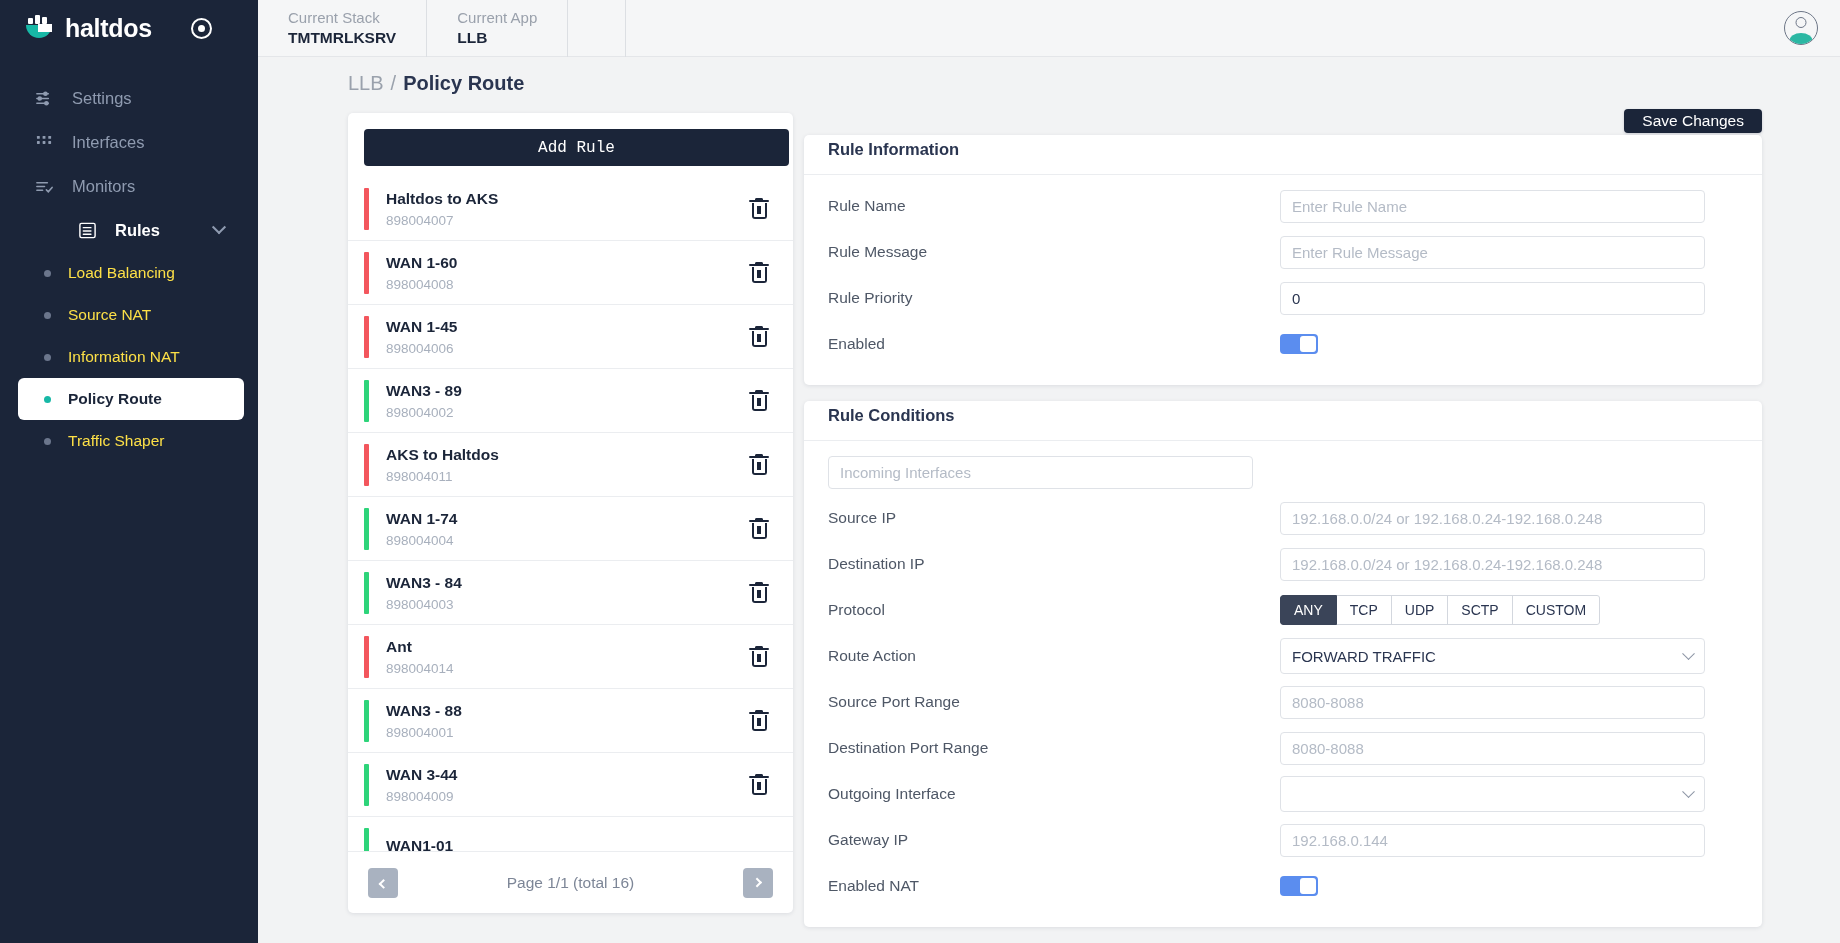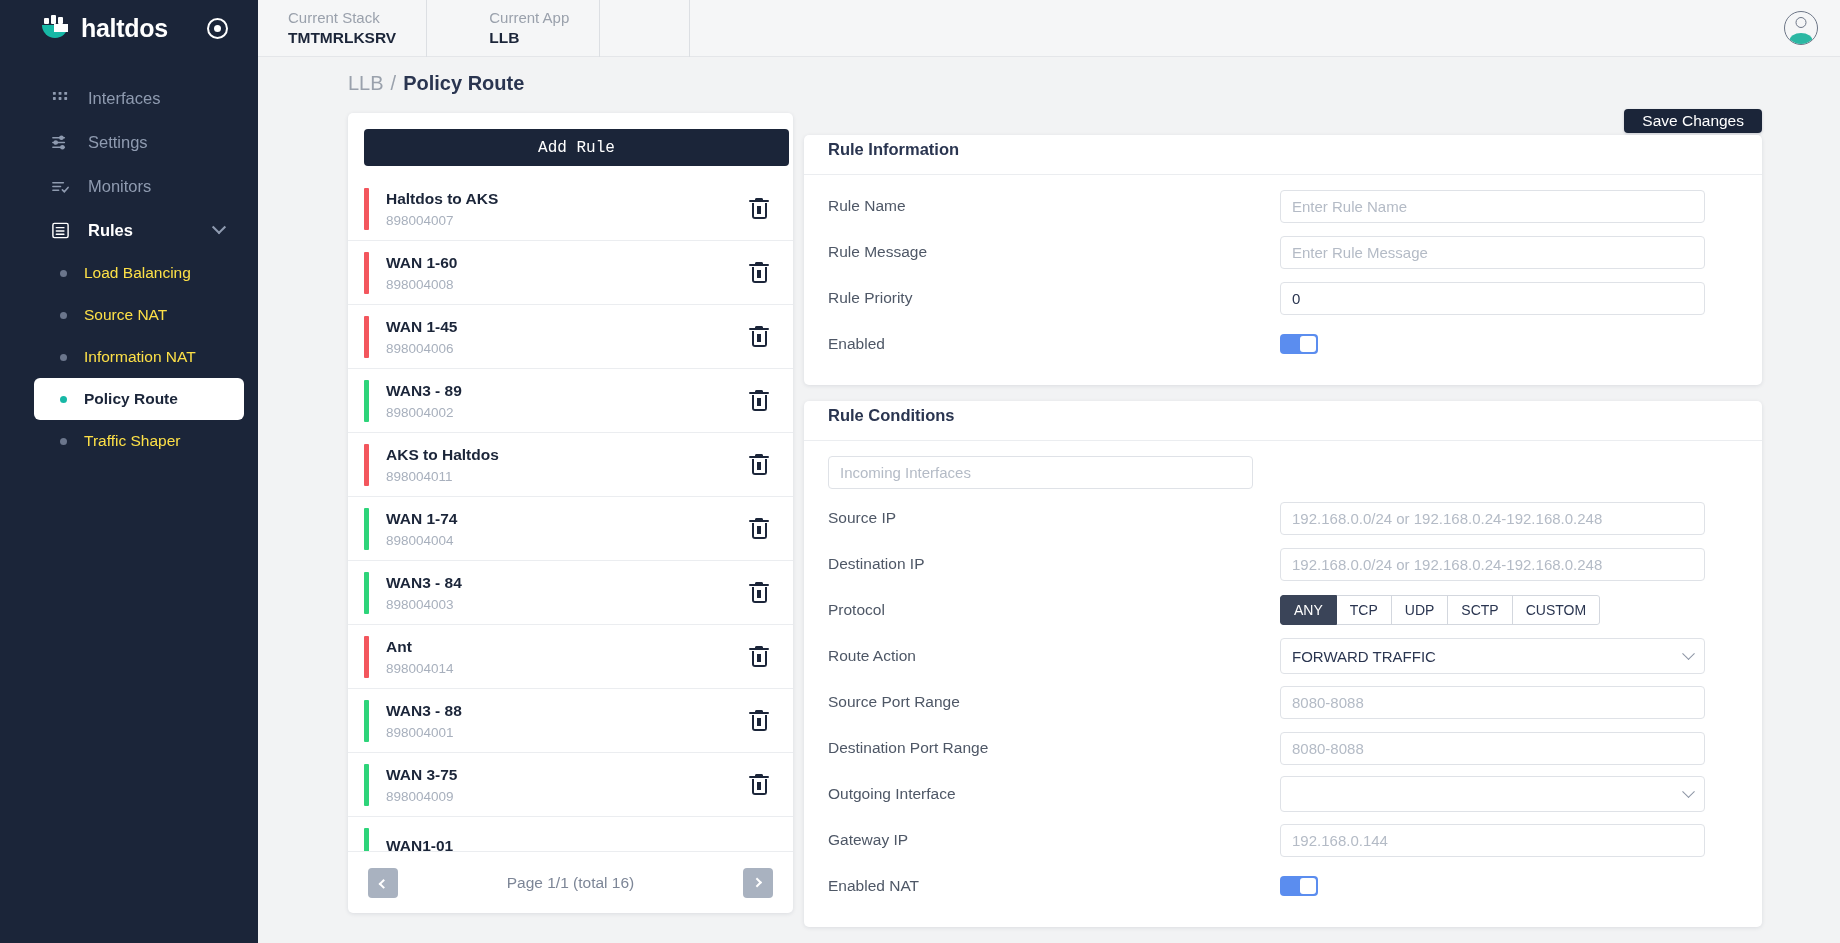--- a/index.html
+++ b/index.html
@@ -10,21 +10,20 @@
     overflow: hidden;
   }
   .app { display: flex; width: 1840px; height: 943px; }
 
   
   .sidebar {
     width: 258px; height: 943px;
     background: #1b2539;
     flex: 0 0 258px;
     position: relative;
-    padding-left: 16px;
   }
   .brand {
     height: 57px;
     display: flex; align-items: center;
     padding-left: 24px;
     gap: 11px;
   }
   .logo-mark { width: 30px; height: 30px; position: relative; flex: 0 0 30px; }
   .logo-bowl {
     position: absolute; left: 2px; top: 11px;
@@ -49,21 +48,21 @@
   }
   .brand-target i { width: 7px; height: 7px; border-radius: 50%; background: #fff; display:block; }
 
   .nav { padding-top: 19px; }
   .nav-item {
     display: flex; align-items: center;
     height: 44px; padding-left: 34px; gap: 18px;
     color: #8f9bb0; font-size: 16.5px; cursor: pointer;
   }
   .nav-item .ico { width: 20px; height: 20px; flex: 0 0 20px; display:flex; align-items:center; justify-content:center; }
-  .nav-item.active-parent { color: #ffffff; font-weight: 700; }
+  .nav-item.active-parent { color: #ffffff; font-weight: 700; margin-left: 43px; }
   .nav-item .chev {
     margin-left: auto; margin-right: 34px;
     width: 10px; height: 10px;
     border-right: 2px solid #8f9bb0; border-bottom: 2px solid #8f9bb0;
     transform: rotate(45deg) translate(-2px,-2px);
   }
   .sub-item {
     display: flex; align-items: center;
     height: 42px; margin: 0 14px 0 18px;
     padding-left: 26px; gap: 17px;
@@ -75,21 +74,21 @@
     background: #ffffff; color: #1b2539; font-weight: 700;
   }
   .sub-item.selected .dot { background: #17b8a6; }
 
   
   .main { flex: 1; height: 943px; display: flex; flex-direction: column; min-width: 0; }
 
   .topbar {
     height: 57px; background: #f5f6f7;
     border-bottom: 1px solid #e4e6e9;
-    display: flex; align-items: center; gap: 32px;
+    display: flex; align-items: center;
   }
   .ctx {
     padding: 0 30px; height: 57px;
     display: flex; flex-direction: column; justify-content: center; gap: 2px;
     border-right: 1px solid #dcdfe3;
   }
   .ctx-label { font-size: 15px; color: #9aa1ac; line-height: 1.15; }
   .ctx-value { font-size: 15.5px; color: #1b2539; font-weight: 700; line-height: 1.15; }
   .ctx.spacer { width: 58px; padding: 0; }
   .topbar-right { margin-left: auto; padding-right: 22px; }
@@ -237,47 +236,47 @@
       </span>
       <span class="brand-name">haltdos</span>
       <span class="brand-target">
           <i></i>
         </span>
     </div>
 
     <nav class="nav">
       <div class="nav-item">
         <span class="ico">
+          <svg width="19" height="19" viewBox="0 0 20 20" fill="none" stroke="#8f9bb0" stroke-width="1.7" stroke-linecap="round">
+            <path d="M2 5h12M2 10h12M2 15h12"></path>
+              <circle cx="11" cy="5" r="1.6" fill="#8f9bb0"></circle>
+              <circle cx="5" cy="10" r="1.6" fill="#8f9bb0"></circle>
+              <circle cx="12" cy="15" r="1.6" fill="#8f9bb0"></circle>
+          </svg>
+        </span>
+        <span>Settings</span>
+      </div>
+
+      <div class="nav-item">
+        <span class="ico">
           <svg width="17" height="17" viewBox="0 0 18 18" fill="#8f9bb0">
             <rect x="1" y="2" width="3" height="3" rx=".6"></rect>
               <rect x="7" y="2" width="3" height="3" rx=".6"></rect>
               <rect x="13" y="2" width="3" height="3" rx=".6"></rect>
             <rect x="1" y="7.5" width="3" height="3" rx=".6"></rect>
               <rect x="7" y="7.5" width="3" height="3" rx=".6"></rect>
               <rect x="13" y="7.5" width="3" height="3" rx=".6"></rect>
           </svg>
         </span>
         <span>Interfaces</span>
       </div>
 
       <div class="nav-item">
         <span class="ico">
           <svg width="19" height="19" viewBox="0 0 20 20" fill="none" stroke="#8f9bb0" stroke-width="1.7" stroke-linecap="round">
-            <path d="M2 5h12M2 10h12M2 15h12"></path>
-              <circle cx="11" cy="5" r="1.6" fill="#8f9bb0"></circle>
-              <circle cx="5" cy="10" r="1.6" fill="#8f9bb0"></circle>
-              <circle cx="12" cy="15" r="1.6" fill="#8f9bb0"></circle>
-          </svg>
-        </span>
-        <span>Settings</span>
-      </div>
-
-      <div class="nav-item">
-        <span class="ico">
-          <svg width="19" height="19" viewBox="0 0 20 20" fill="none" stroke="#8f9bb0" stroke-width="1.7" stroke-linecap="round">
             <path d="M2 6h11M2 10h8M2 14h6"></path>
               <path d="M12 13.5l2 2 4-4.5"></path>
           </svg>
         </span>
         <span>Monitors</span>
       </div>
 
       <div class="nav-item active-parent">
         <span class="ico">
           <svg width="19" height="19" viewBox="0 0 20 20" fill="none" stroke="#ffffff" stroke-width="1.5">
@@ -447,21 +446,21 @@
               </span>
               <span class="trash">
                 <span class="handle"></span>
                 <span class="lid"></span>
                 <span class="can"></span>
               </span>
             </div>
             <div class="rule-row">
               <span class="status-bar" style="background:#2ed47a"></span>
               <span class="rule-text">
-                <span class="rule-title">WAN 3-75</span>
+                <span class="rule-title">WAN 3-44</span>
                 <span class="rule-id">898004009</span>
               </span>
               <span class="trash">
                 <span class="handle"></span>
                 <span class="lid"></span>
                 <span class="can"></span>
               </span>
             </div>
             <div class="rule-row">
               <span class="status-bar" style="background:#2ed47a"></span>

